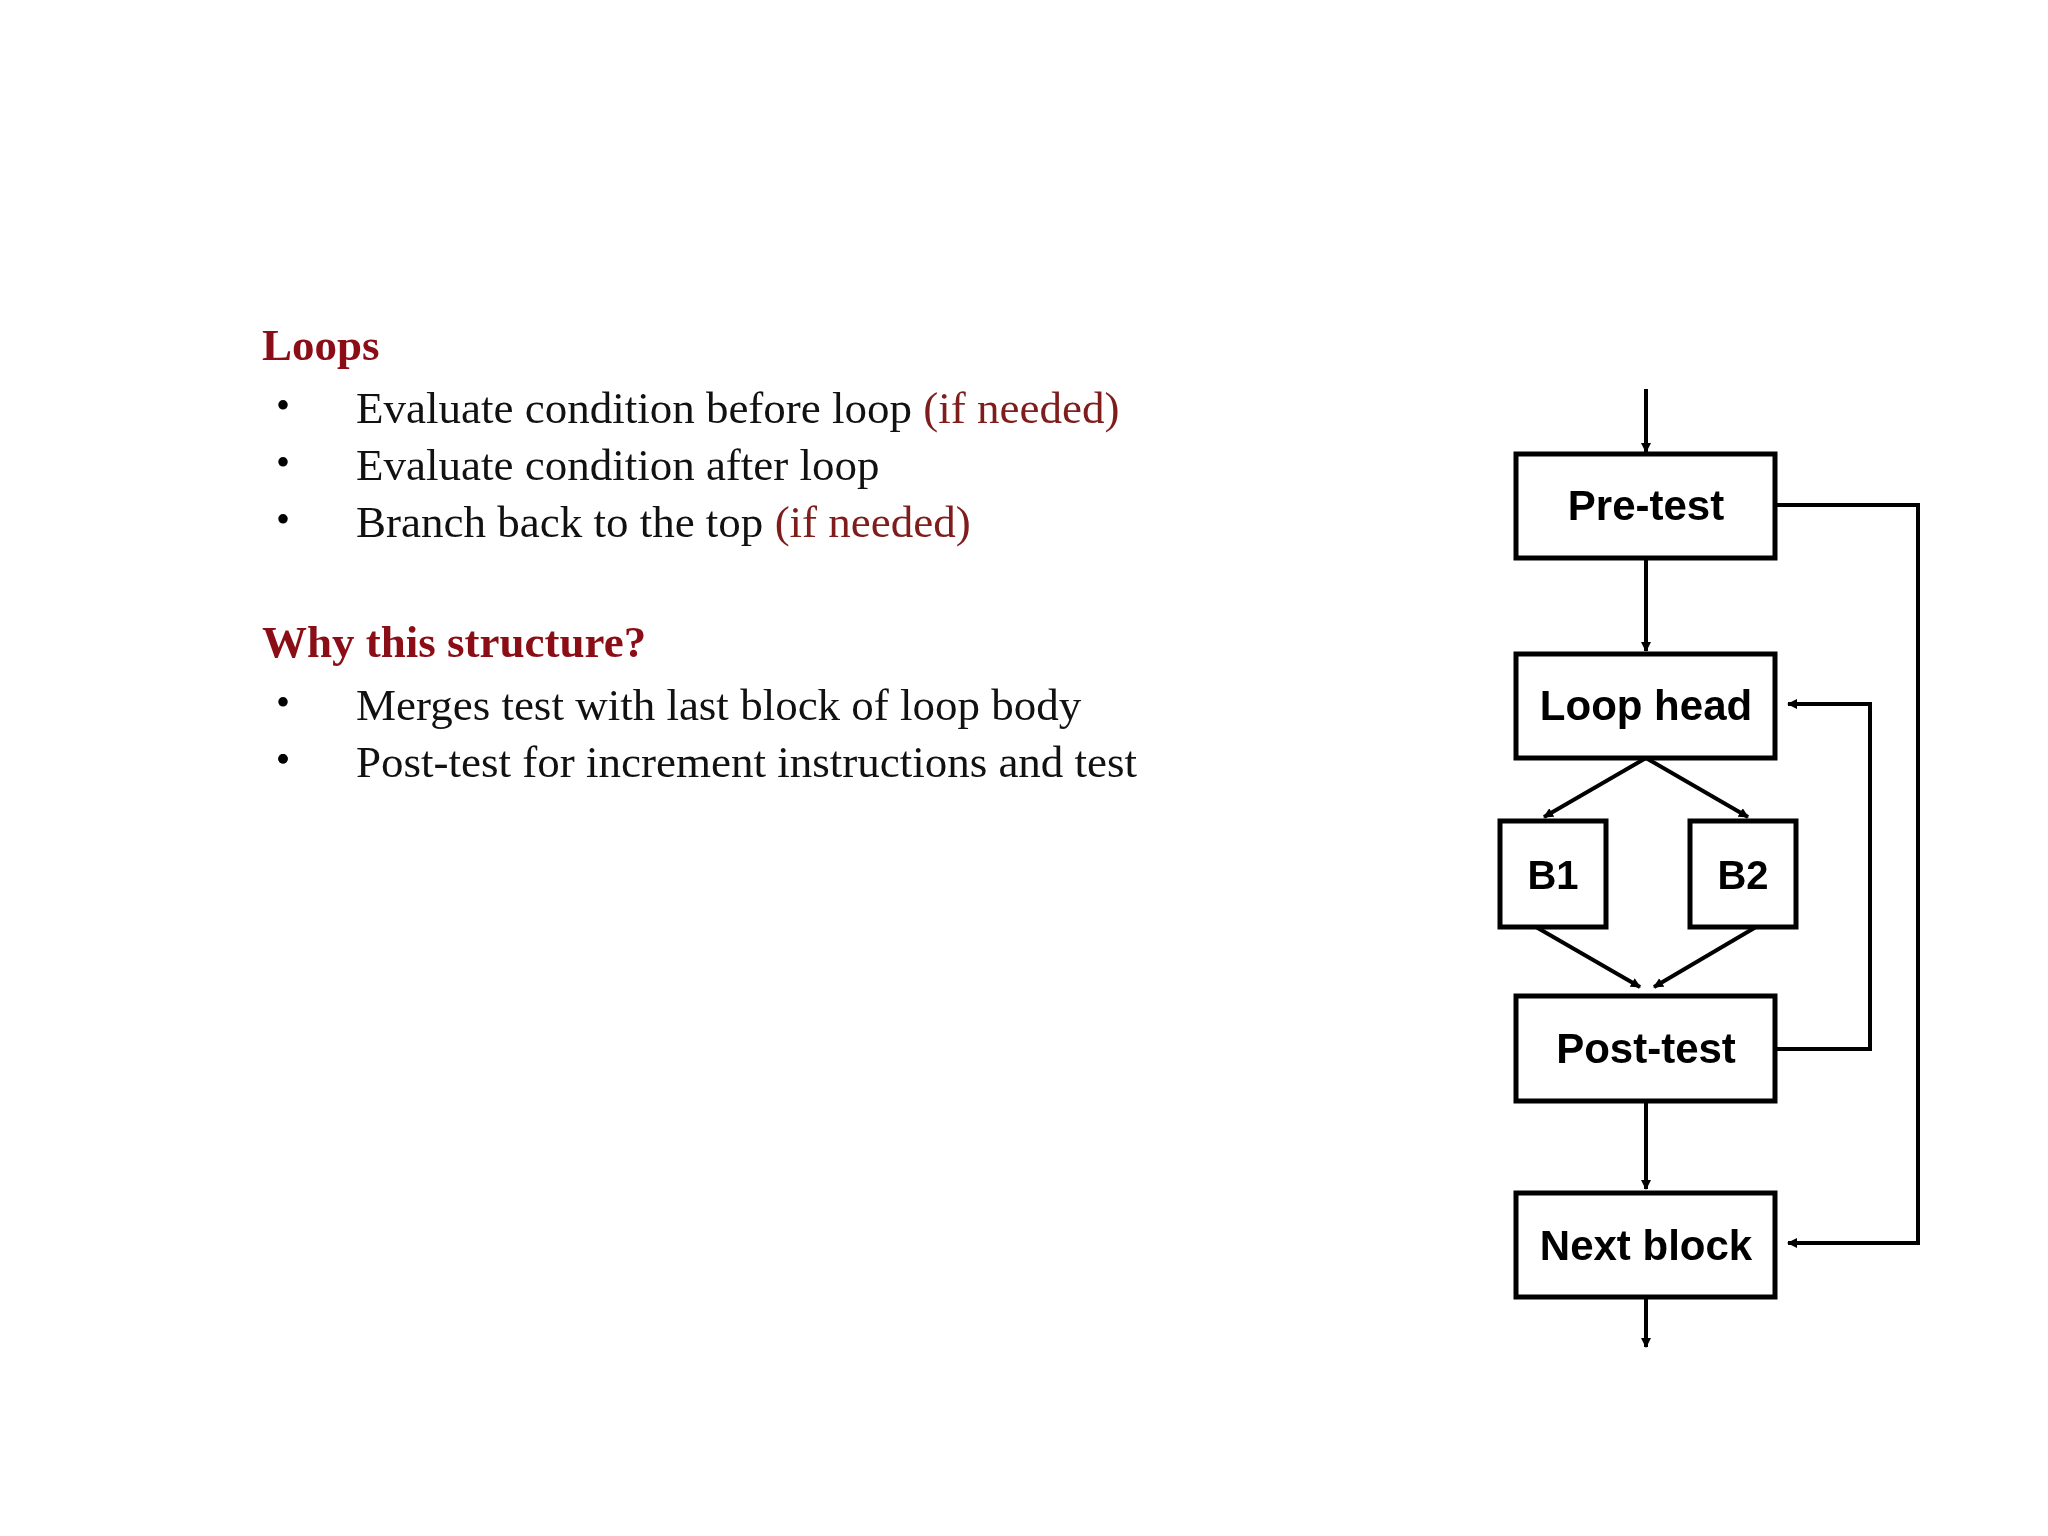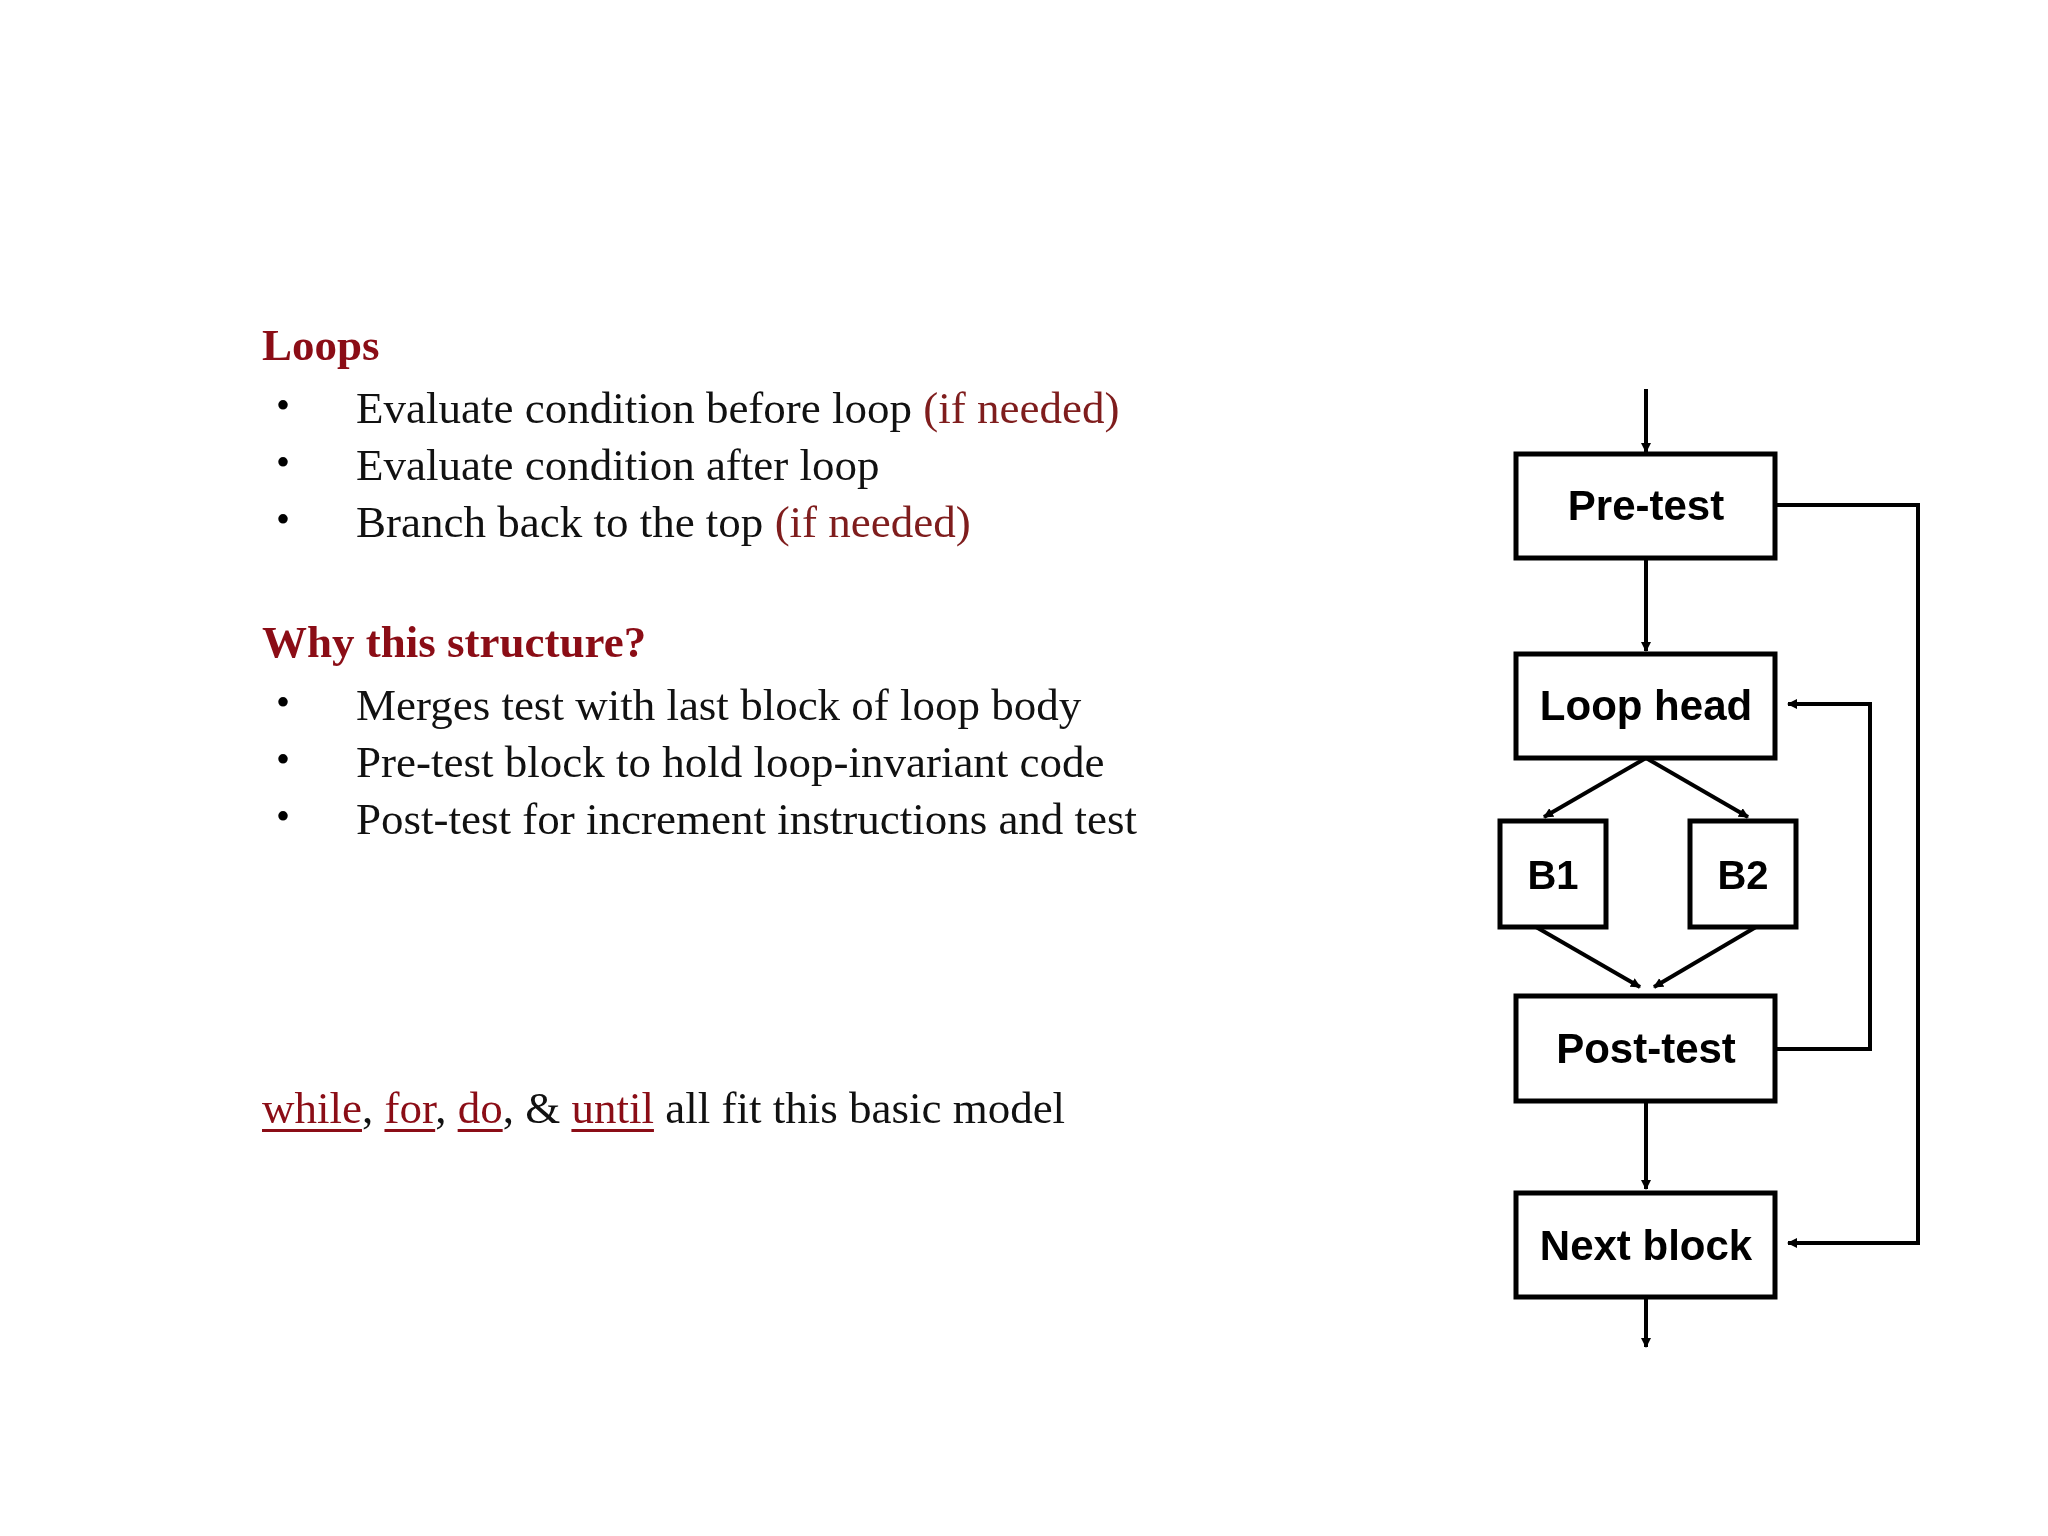--- a/index.html
+++ b/index.html
@@ -115,31 +115,29 @@
 
     <div class="section-head">Why this structure?</div>
 
     <ul class="bullets">
       <li class="bullet">
         <span class="dot">•</span>
         <span>Merges test with last block of loop body</span>
       </li>
       <li class="bullet">
         <span class="dot">•</span>
-        <span>Pre-test block to hold loop-invariant code</span>
       </li>
       <li class="bullet">
         <span class="dot">•</span>
         <span>Post-test for increment instructions and test</span>
       </li>
     </ul>
 
     <div class="gap-b"></div>
 
-    <div class="footline"><span class="kw">while</span><span>, </span><span class="kw">for</span><span>, </span><span class="kw">do</span><span>, &amp; </span><span class="kw">until</span><span> all fit this basic model</span></div>
   </div>
 
   <div class="chart">
     <svg width="500" height="1010" viewBox="0 0 500 1010" xmlns="http://www.w3.org/2000/svg">
       <defs>
         <marker id="ah" markerWidth="12" markerHeight="12" refX="9" refY="5" orient="auto" markerUnits="userSpaceOnUse">
           <path d="M0,0 L10,5 L0,10 z" fill="#000"></path>
         </marker>
       </defs>
 

